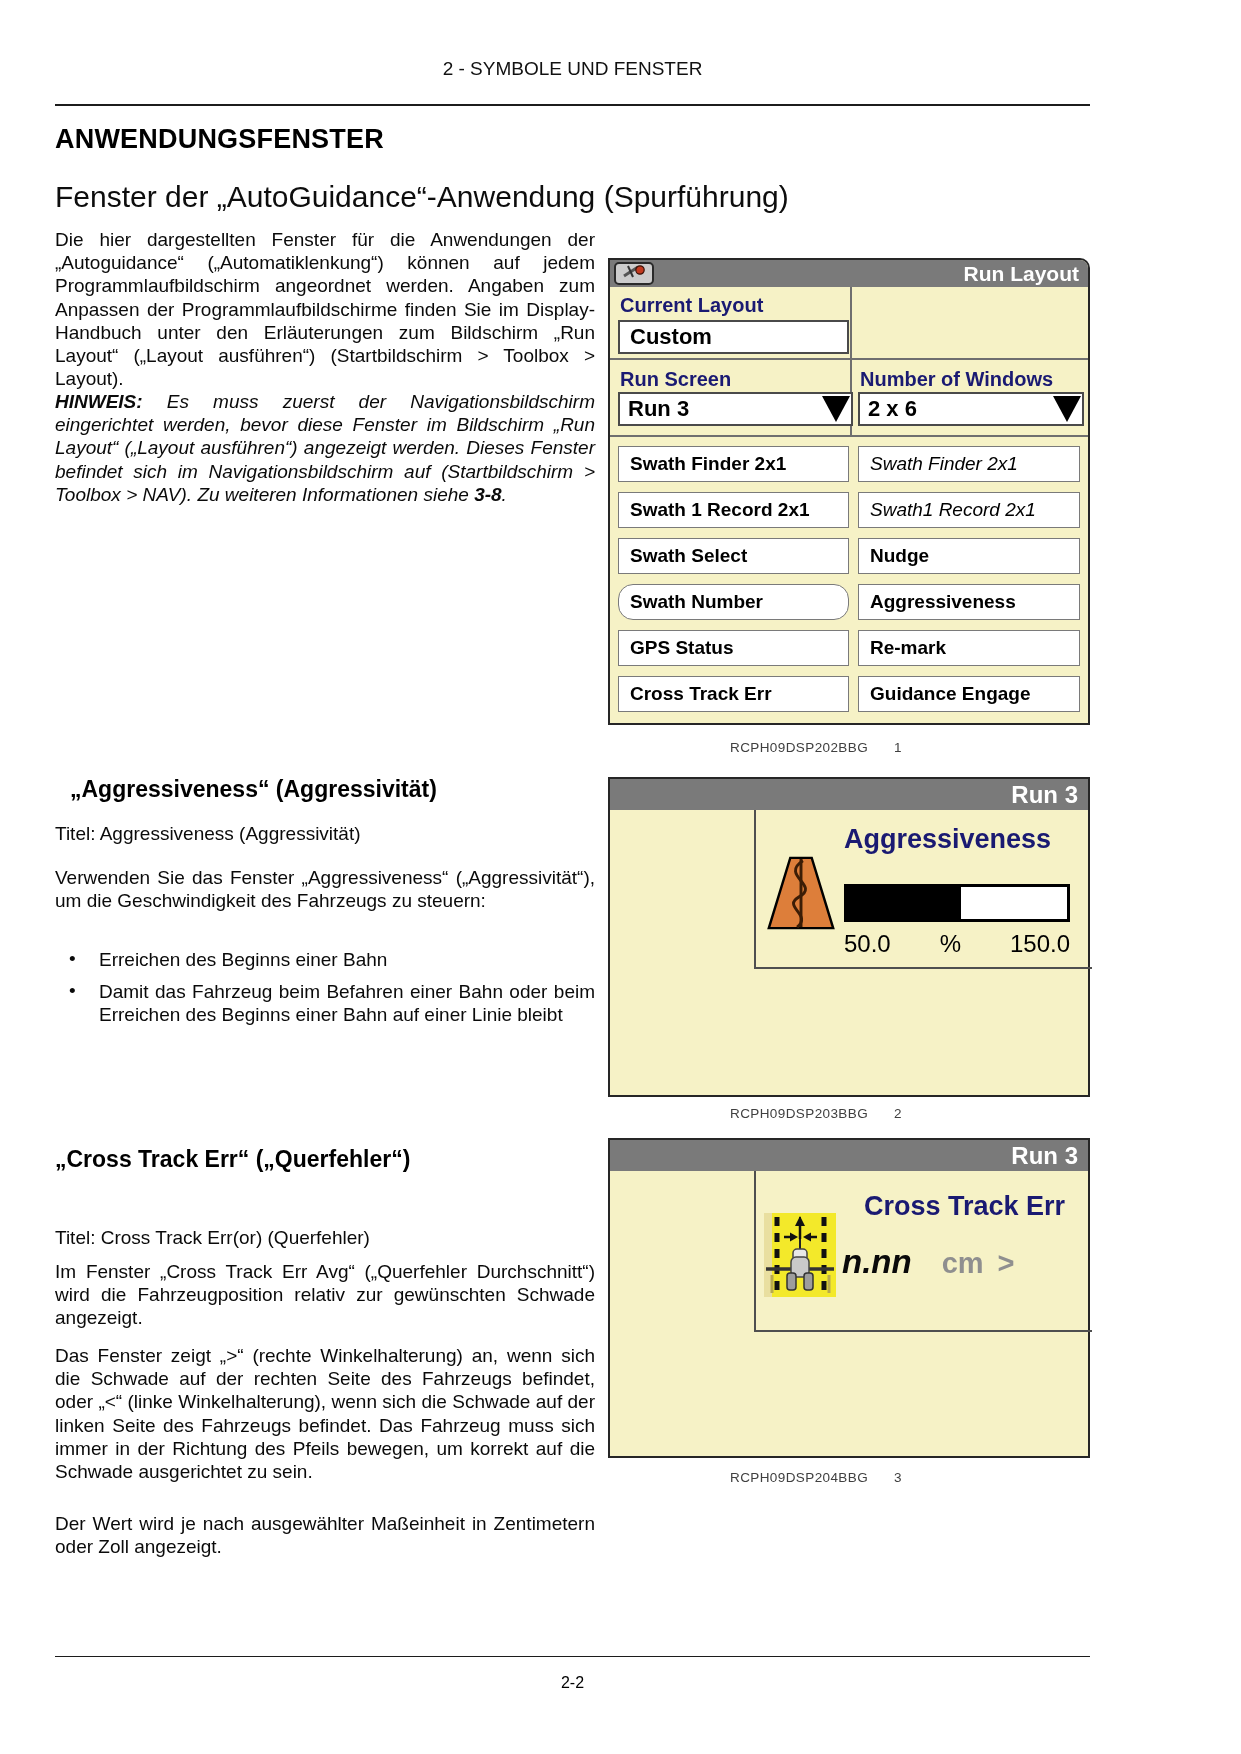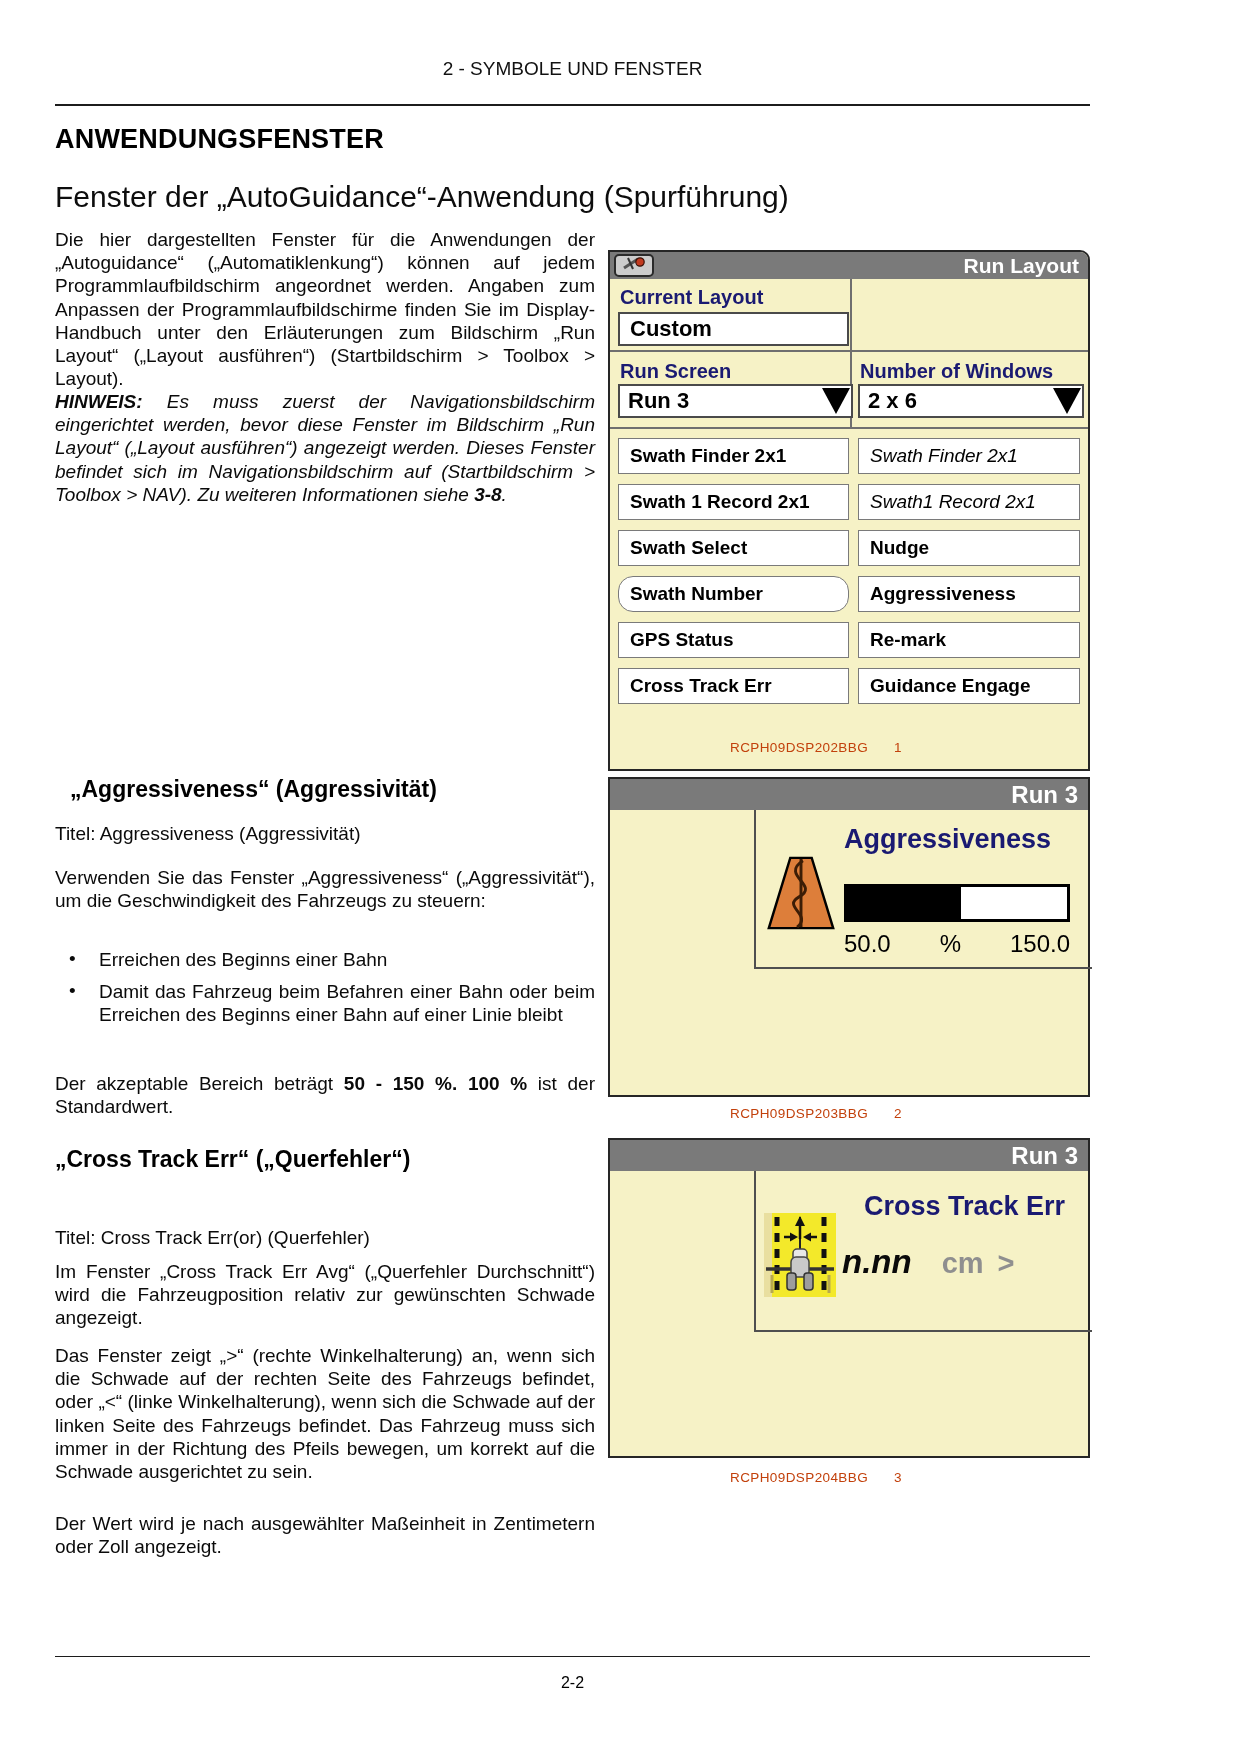--- a/index.html
+++ b/index.html
@@ -11,30 +11,30 @@
   .hdr{left:55px;top:58px;width:1035px;text-align:center;font-size:19px;color:#111;}
   .rule-top{left:55px;top:104px;width:1035px;height:0;border-top:2px solid #1c1c1c;}
   .h1{left:55px;top:124px;font-size:27px;font-weight:bold;letter-spacing:0.2px;}
   .h2{left:55px;top:180px;font-size:30px;font-weight:400;color:#0d0d0d;}
   .col{left:55px;width:540px;text-align:justify;font-size:19px;line-height:1.22;color:#0a0a0a;}
   .note{font-style:italic;}
   .b{font-weight:bold;}
   .sect-h{left:55px;font-size:23px;font-weight:bold;line-height:1.2;color:#000;}
   .bullets .bullet{position:relative;padding-left:44px;margin-bottom:9px;}
   .bullets .bullet::before{content:"•";position:absolute;left:14px;top:-1px;font-size:19px;}
-  .caption{font-size:13.5px;color:#c2410c;letter-spacing:0.4px;display:flex;gap:26px;}
+  .caption{font-size:13.5px;color:#404040;letter-spacing:0.4px;display:flex;gap:26px;}
   .rule-bot{left:55px;top:1656px;width:1035px;height:0;border-top:1.5px solid #1c1c1c;}
   .pageno{left:55px;top:1674px;width:1035px;text-align:center;font-size:16px;}
 
   
   .win{position:absolute;left:608px;width:482px;background:#f6f2c6;border:2.5px solid #262626;
        box-sizing:border-box;}
   .tbar{position:absolute;left:0;right:0;top:0;background:#7a7a7a;color:#fff;font-weight:bold;
         box-sizing:border-box;}
-  .win1{top:250px;height:521px;border-top-right-radius:10px;}
+  .win1{top:258px;height:467px;border-top-right-radius:10px;}
   .win1 .tbar{height:27px;font-size:21px;line-height:27px;text-align:right;padding-right:9px;
         border-top-right-radius:8px;}
   .tool-btn{position:absolute;left:4px;top:2px;width:40px;height:23px;background:#cccccc;
         border:2px solid #2a2a2a;border-radius:5px;box-sizing:border-box;display:flex;
         align-items:center;justify-content:center;}
   .vdiv{position:absolute;left:240px;top:27px;width:0;height:150px;border-left:2px solid #6f6f6f;}
   .hr1{position:absolute;left:0;right:0;top:98px;border-top:2px solid #6f6f6f;}
   .hr2{position:absolute;left:0;right:0;top:175px;border-top:2px solid #6f6f6f;}
   .flabel{position:absolute;color:#1a1a72;font-weight:bold;font-size:20px;}
   .inbox{position:absolute;background:#fff;border:2px solid #4a4a4a;box-sizing:border-box;
@@ -128,21 +128,20 @@
     <span>1</span>
   </div>
 
   <div class="abs sect-h" style="top:776px;margin-left:15px;">„Aggressiveness“ (Aggressivität)</div>
   <div class="abs col" style="top:822px;text-align:left;">Titel: Aggressiveness (Aggressivität)</div>
   <div class="abs col" style="top:866px;">Verwenden Sie das Fenster „Aggressiveness“ („Aggressivität“), um die Geschwindigkeit des Fahrzeugs zu steuern:</div>
   <div class="abs col bullets" style="top:948px;">
     <div class="bullet">Erreichen des Beginns einer Bahn</div>
     <div class="bullet">Damit das Fahrzeug beim Befahren einer Bahn oder beim Erreichen des Beginns einer Bahn auf einer Linie bleibt</div>
   </div>
-  <div class="abs col" style="top:1072px;"><span>Der akzeptable Bereich beträgt </span><span class="b">50 - 150 %.</span><span> </span><span class="b">100 %</span><span> ist der Standardwert.</span></div>
 
   <div class="win win2">
     <div class="tbar">Run 3</div>
     <div class="subpanel">
       <span class="abs" style="left:6px;top:44px;">
         <svg width="78" height="78" viewBox="0 0 80 80">
           <polygon points="29,4 51,4 73,76 7,76" fill="#dd7e3a" stroke="#000" stroke-width="2.5"></polygon>
           <line x1="40" y1="5" x2="40" y2="75" stroke="#3c1d06" stroke-width="3"></line>
           <path d="M42,7 C 18,22 60,32 38,44 C 20,54 52,62 36,75" fill="none" stroke="#3c1d06" stroke-width="3"></path>
         </svg>

